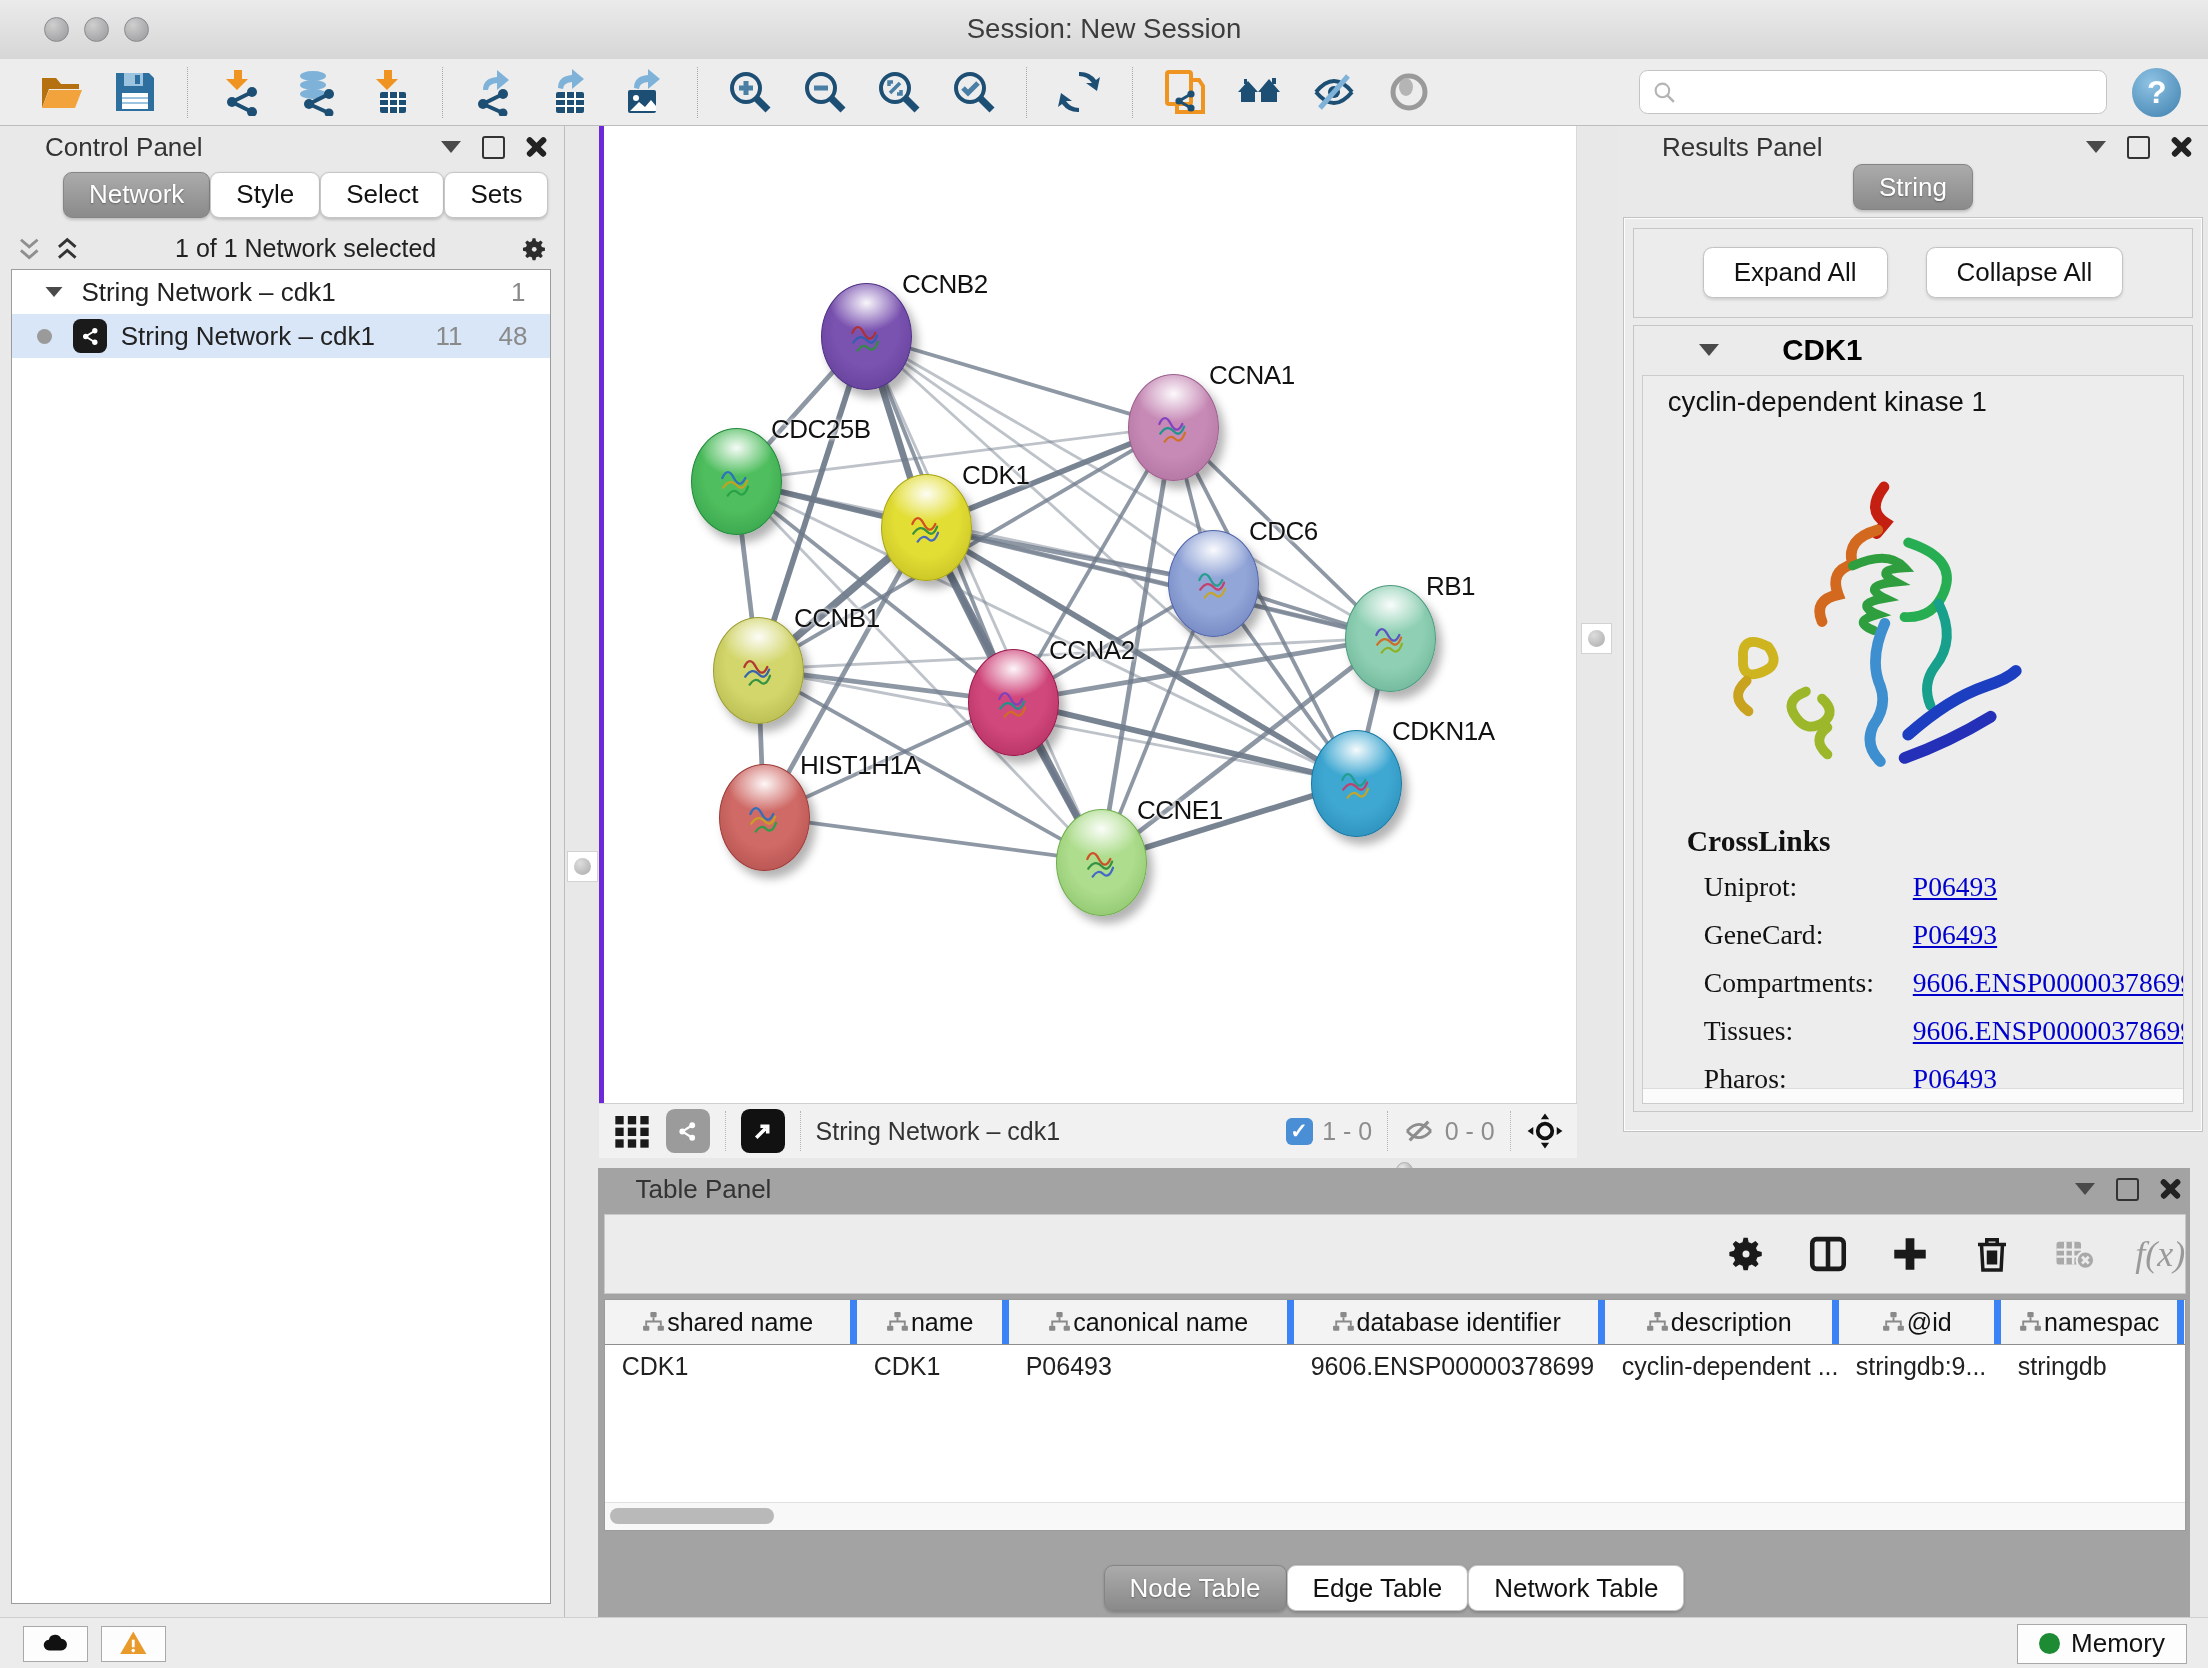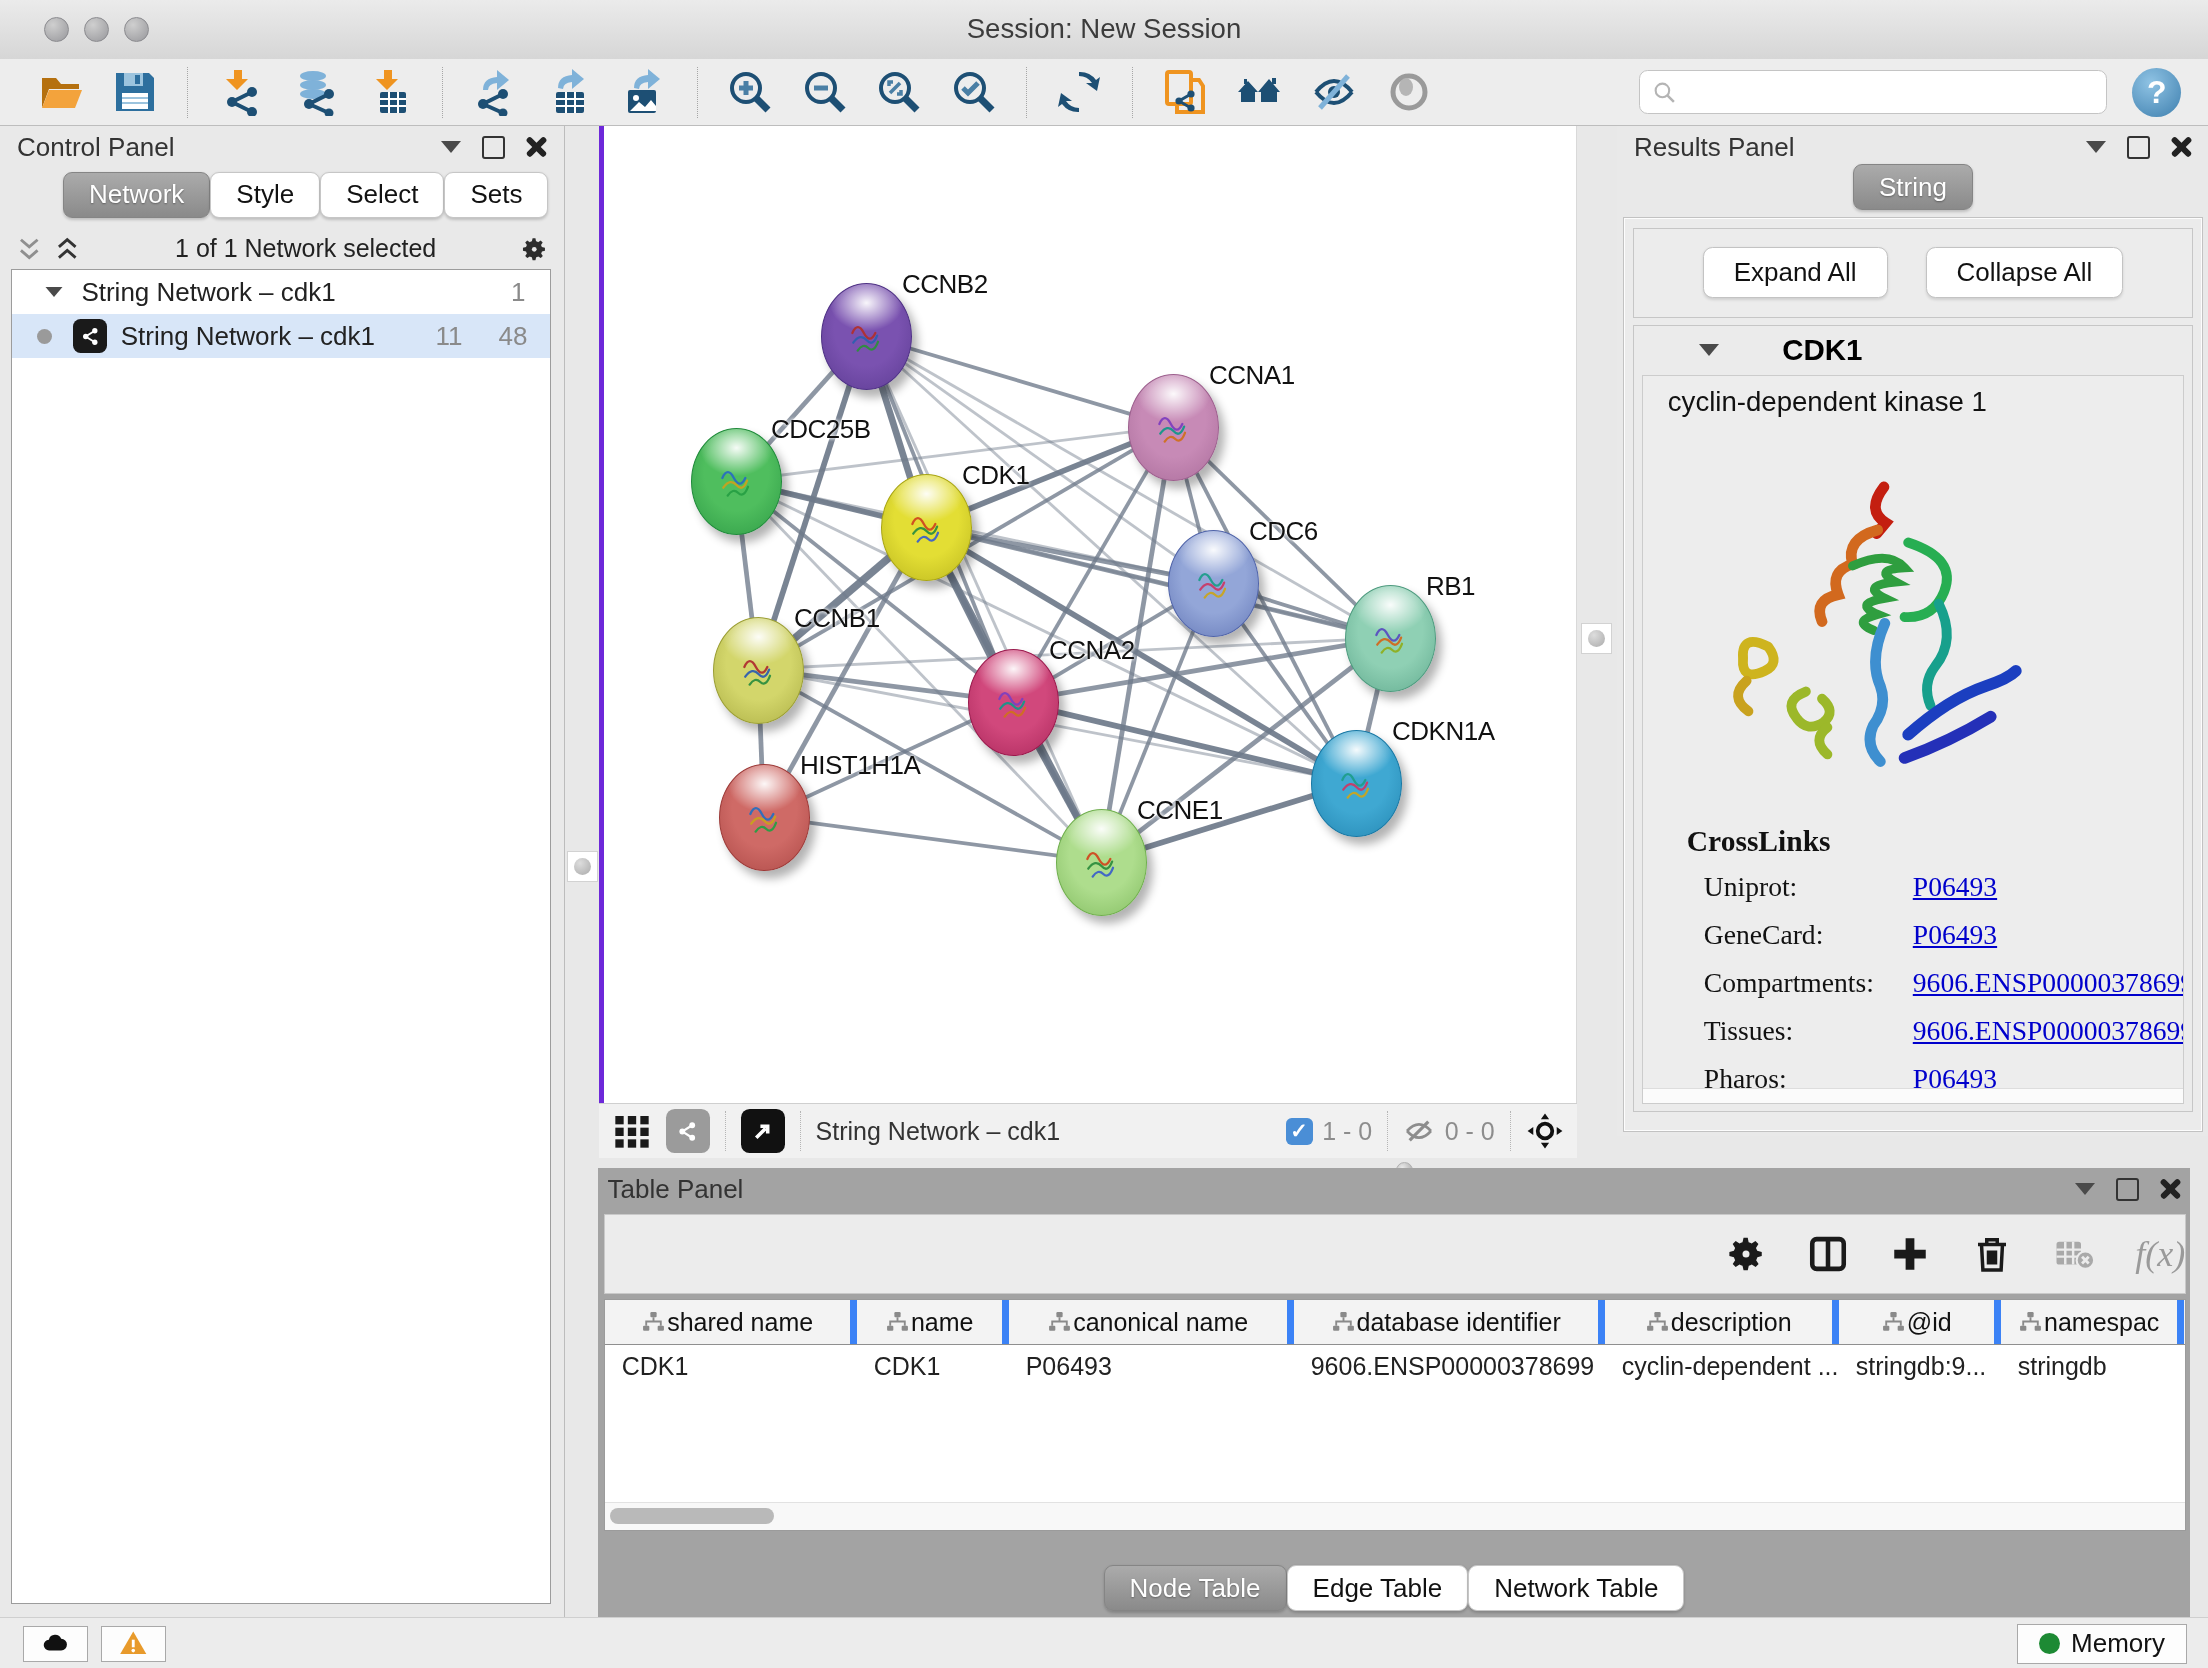--- a/index.html
+++ b/index.html
@@ -24,21 +24,21 @@
   .tsep{height:51px;border-left:1.9px dotted #a6a6a6;margin:0 15px;flex:0 0 auto;}
   .searchbox{margin-left:auto;width:468px;height:44px;background:#fff;border:1px solid #c4c4c4;
     border-radius:8.6px;display:flex;align-items:center;padding:0 11.4px;box-sizing:border-box;}
   .searchbox svg{width:25px;height:25px;opacity:.55;}
   .search-input{border:none;outline:none;flex:1;font-size:25px;background:transparent;margin-left:7.6px;}
   .helpbtn{width:49px;height:49px;border-radius:50%;margin:0 3.8px 0 25px;
     background:radial-gradient(circle at 38% 30%,#8fc3e4,#3e7fae);color:#fff;font-size:32px;
     font-weight:bold;display:flex;align-items:center;justify-content:center;}
 
   
-  .pan-head{height:42px;display:flex;align-items:center;padding:0 17px;font-size:26px;color:#333;}
+  .pan-head{height:42px;display:flex;align-items:center;padding:0 17px;font-size:26px;color:#333;margin-left:28px;}
   .ph-icons{margin-left:auto;display:flex;align-items:center;gap:21px;}
   .caret{width:0;height:0;border-left:10.5px solid transparent;border-right:10.5px solid transparent;
     border-top:12.4px solid #4a4a4a;}
   .floatic{width:19px;height:19px;border:2.9px solid #333;border-radius:2.9px;}
   .closeic{position:relative;width:21px;height:21px;}
   .closeic:before,.closeic:after{content:"";position:absolute;left:-1.9px;top:7.6px;width:25px;height:5.7px;
     background:#222;border-radius:2.9px;}
   .closeic:before{transform:rotate(45deg);} .closeic:after{transform:rotate(-45deg);}
   .tab{font-size:26px;padding:6.7px 25px;background:#fff;border:1px solid #c6c6c6;color:#111;
     border-radius:9px;box-shadow:0 1.9px 2.9px rgba(0,0,0,.18);white-space:nowrap;}

